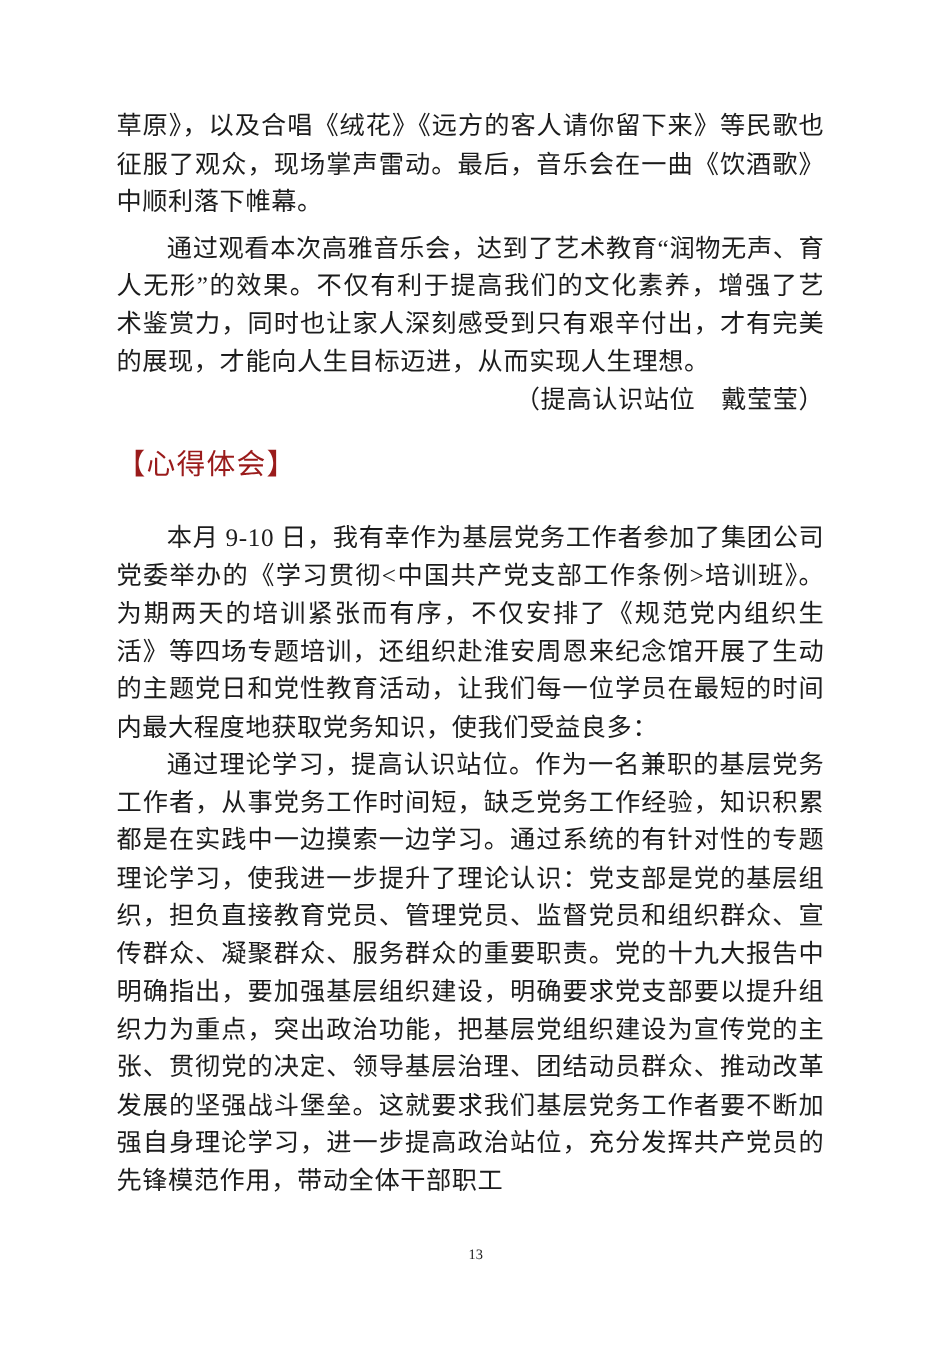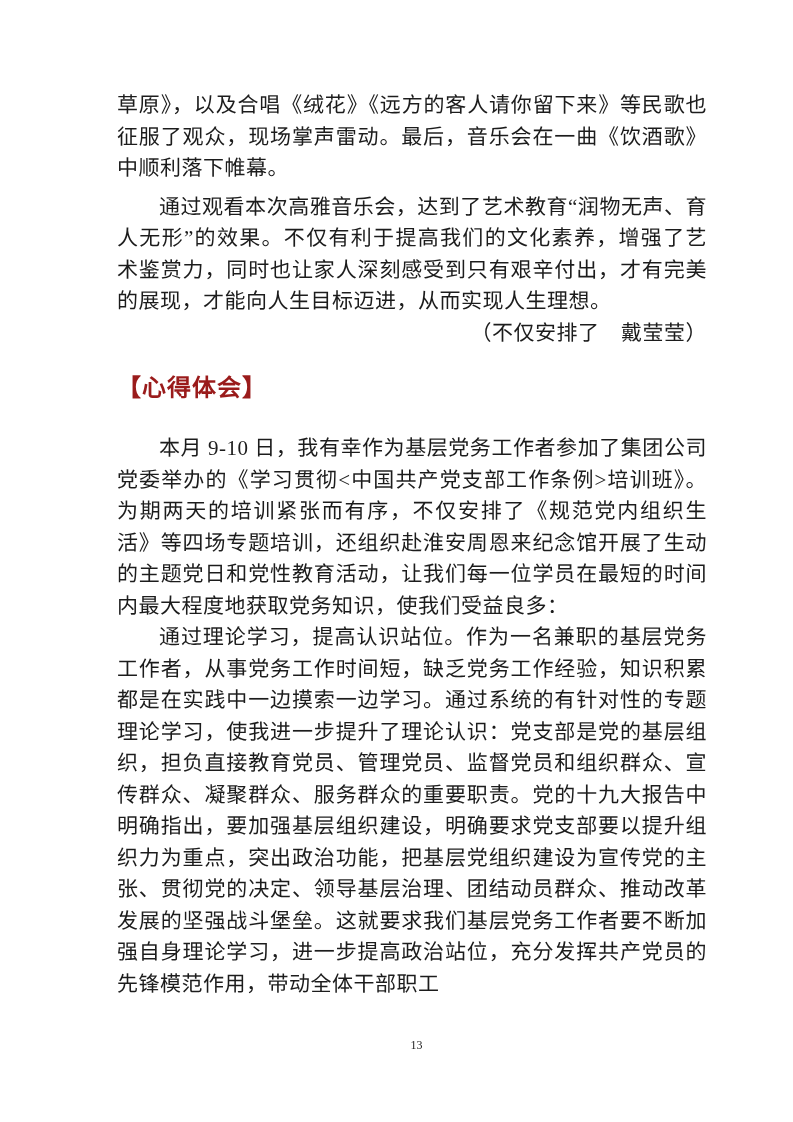--- a/index.html
+++ b/index.html
@@ -39,21 +39,21 @@
     margin-top: 7px !important;
   }
   .attribution {
     text-align: right;
     text-indent: 0;
   }
   .section-label {
     margin-top: 24px !important;
     font-size: 24px;
     line-height: 31px;
-    font-weight: bold;
+    font-weight: normal;
     text-align: left;
     text-indent: 0;
     letter-spacing: 1px;
   }
   .article-title {
     margin-top: 3px !important;
     text-align: center;
     text-indent: 0;
     font-size: 26px;
     line-height: 37px;
@@ -70,29 +70,29 @@
     left: 0;
     width: 793px;
     text-align: center;
     font-size: 12px;
     line-height: 18px;
   }
 </style>
 </head>
 <body>
 
-<div class="page" style="background-color: rgb(255, 255, 255); margin-left: 20px;">
+<div class="page" style="background-color: rgb(255, 255, 255);">
 
   <div class="content" style="color: rgb(28, 28, 28);">
 
     <p>草原》，以及合唱《绒花》《远方的客人请你留下来》等民歌也征服了观众，现场掌声雷动。最后，音乐会在一曲《饮酒歌》中顺利落下帷幕。</p>
 
     <p class="indent para-closing">通过观看本次高雅音乐会，达到了艺术教育“润物无声、育人无形”的效果。不仅有利于提高我们的文化素养，增强了艺术鉴赏力，同时也让家人深刻感受到只有艰辛付出，才有完美的展现，才能向人生目标迈进，从而实现人生理想。</p>
 
-    <p class="attribution">（不仅安排了　戴莹莹）</p>
+    <p class="attribution">（提高认识站位　戴莹莹）</p>
 
     <p class="section-label" style="color: rgb(154, 27, 27);">【心得体会】</p>
 
 
     <p class="indent para-first-body">本月 9-10 日，我有幸作为基层党务工作者参加了集团公司党委举办的《学习贯彻&lt;中国共产党支部工作条例&gt;培训班》。为期两天的培训紧张而有序，不仅安排了《规范党内组织生活》等四场专题培训，还组织赴淮安周恩来纪念馆开展了生动的主题党日和党性教育活动，让我们每一位学员在最短的时间内最大程度地获取党务知识，使我们受益良多：</p>
 
     <p class="indent">通过理论学习，提高认识站位。作为一名兼职的基层党务工作者，从事党务工作时间短，缺乏党务工作经验，知识积累都是在实践中一边摸索一边学习。通过系统的有针对性的专题理论学习，使我进一步提升了理论认识：党支部是党的基层组织，担负直接教育党员、管理党员、监督党员和组织群众、宣传群众、凝聚群众、服务群众的重要职责。党的十九大报告中明确指出，要加强基层组织建设，明确要求党支部要以提升组织力为重点，突出政治功能，把基层党组织建设为宣传党的主张、贯彻党的决定、领导基层治理、团结动员群众、推动改革发展的坚强战斗堡垒。这就要求我们基层党务工作者要不断加强自身理论学习，进一步提高政治站位，充分发挥共产党员的先锋模范作用，带动全体干部职工</p>
 
   </div>
 

